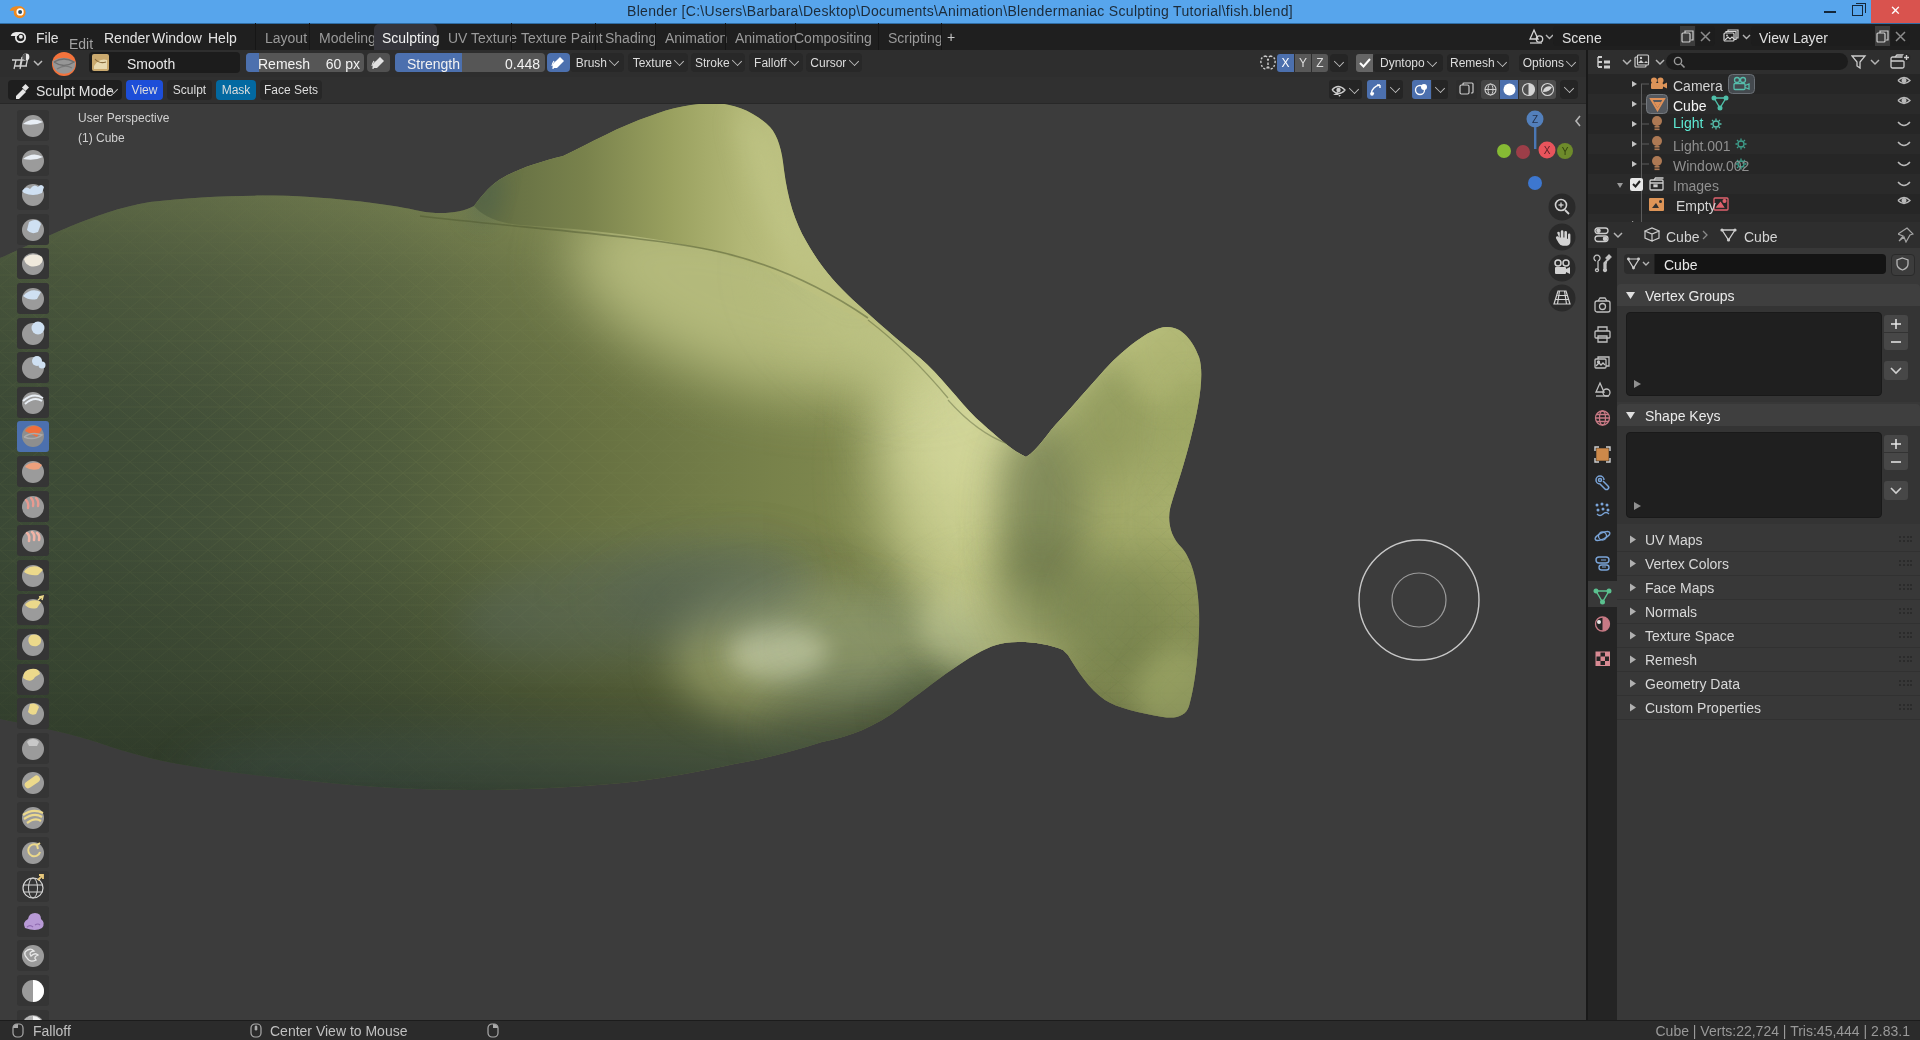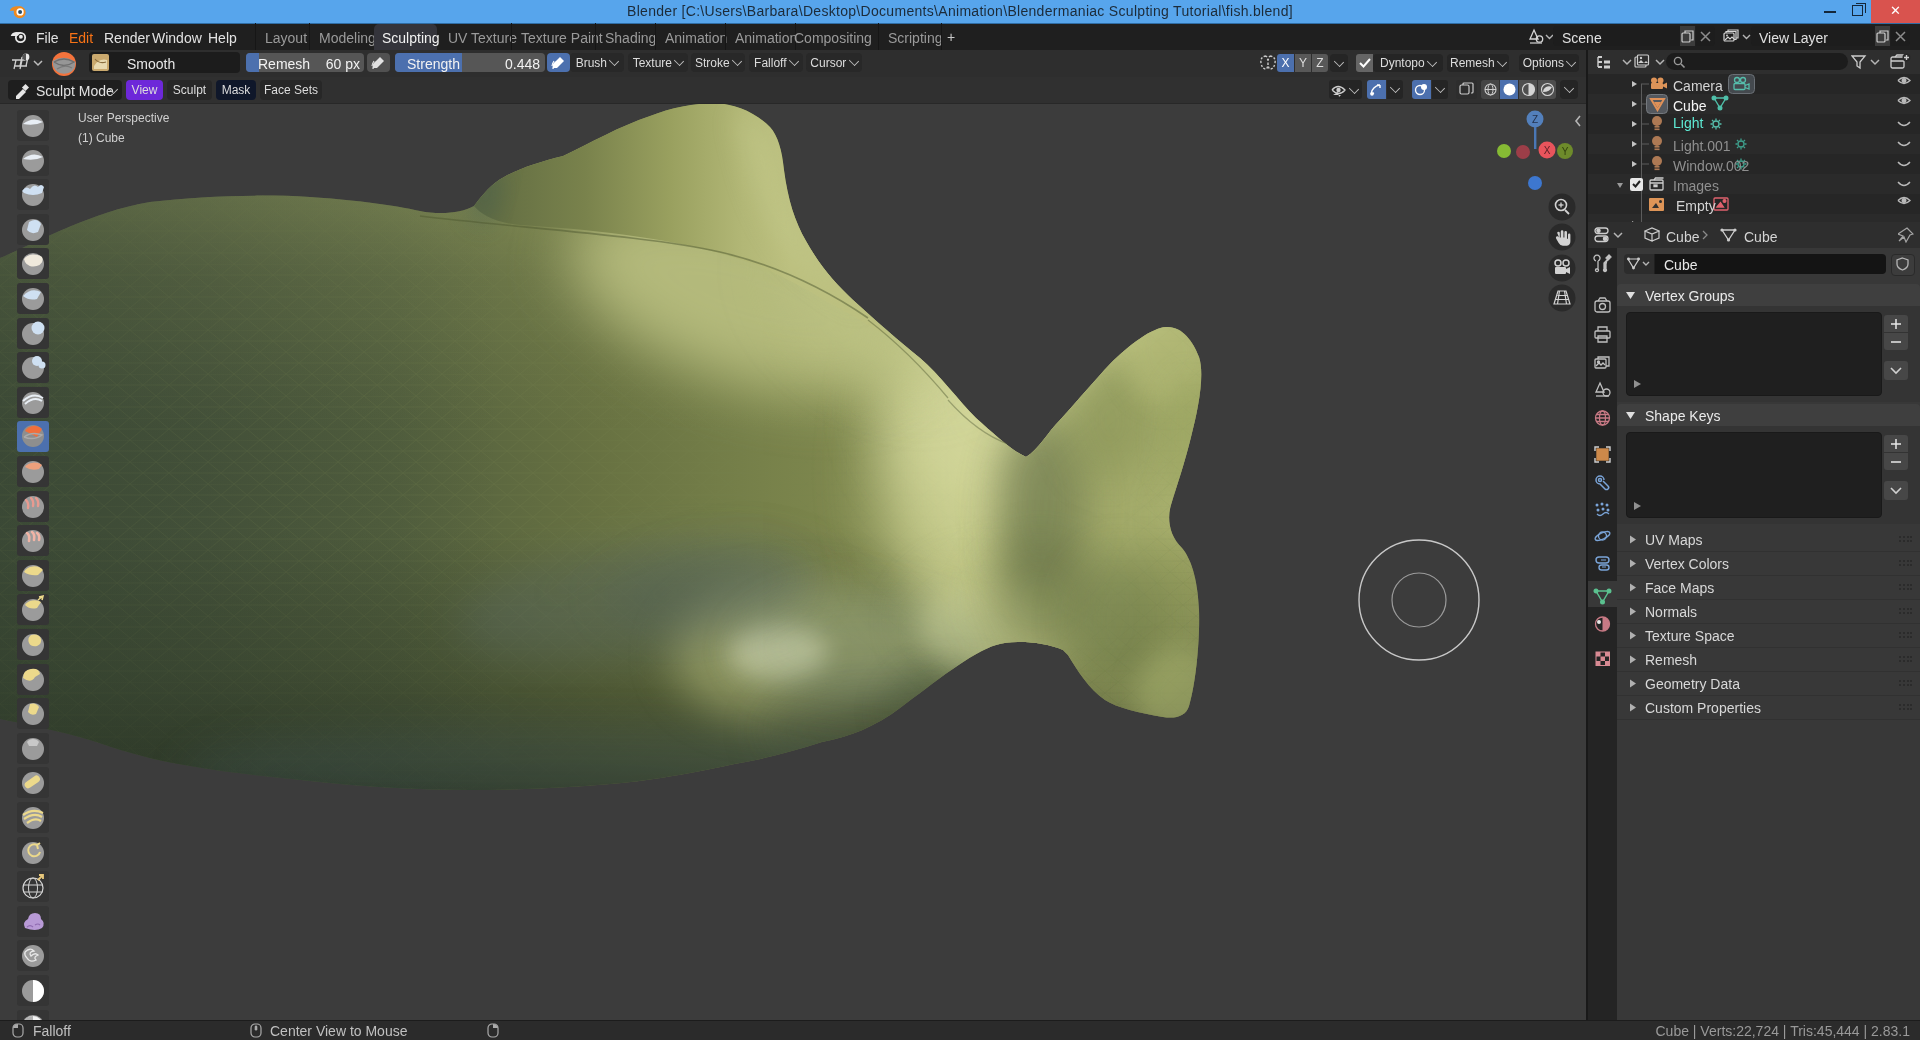--- a/index.html
+++ b/index.html
@@ -183,21 +183,21 @@
 
 <div class="abs" style="left:0;top:23px;width:1920px;height:27px;background:#1f1f1f;border-top:1px solid #2f6da5;"></div>
 <div class="abs" style="left:10px;top:27px;width:18px;height:18px;">
 <svg width="18" height="18" viewBox="0 0 24 24">
       <circle cx="14" cy="14" r="6.2" fill="none" stroke="#e8e8e8" stroke-width="2.4"></circle>
       <circle cx="14.5" cy="13" r="2.6" fill="#e8e8e8"></circle>
       <path d="M1,12 Q2,7 8,6.5 L15,7 L10,12 Z" fill="#e8e8e8"></path>
     </svg>
 </div>
 <div class="abs txt" style="left:36px;top:30px;color:#e2e2e2;">File</div>
-<div class="abs txt" style="left:69px;top:30px;color:#f97316;">Edit</div>
+<div class="abs txt" style="left:69px;top:36px;color:#a3a3a3;">Edit</div>
 <div class="abs txt" style="left:104px;top:30px;color:#e2e2e2;">Render</div>
 <div class="abs txt" style="left:152px;top:30px;color:#e2e2e2;">Window</div>
 <div class="abs txt" style="left:208px;top:30px;color:#e2e2e2;">Help</div>
 
 <div class="abs" style="left:255px;top:23px;height:27px;border-left:1px solid #161616;"></div>
 <div class="abs txt" style="left:265px;top:30px;color:#9a9a9a;">Layout</div>
 <div class="abs" style="left:309px;top:23px;height:27px;border-left:1px solid #161616;"></div>
 <div class="abs txt" style="left:319px;top:30px;color:#9a9a9a;">Modeling</div>
 <div class="abs" style="left:374px;top:24px;width:63px;height:26px;background:#34343b;border-radius:5px 5px 0 0;"></div>
 <div class="abs txt" style="left:382px;top:30px;color:#f2f2f2;">Sculpting</div>
@@ -317,23 +317,23 @@
 <div class="abs btn" style="left:1519px;top:54px;width:60px;height:18px;background:#252525;">Options&nbsp;<span class="chev"></span></div>
 
 <div class="abs" style="left:0;top:77px;width:1586px;height:26px;background:#303030;border-bottom:1px solid #282828;"></div>
 <div class="abs" style="left:8px;top:80px;width:114px;height:20px;background:#1e1e1e;border-radius:4px;"></div>
 <svg class="abs" style="left:13px;top:82px;" width="17" height="17">
     <path d="M3,14 l7,-7 3,3 -7,7 -3,0 Z" fill="#e5e5e5"></path>
     <rect x="10" y="3" width="5" height="5" fill="#e5e5e5" transform="rotate(45 12.5 5.5)"></rect>
   </svg>
 <div class="abs txt" style="left:36px;top:83px;color:#e2e2e2;">Sculpt Mode</div>
 <span class="chev abs" style="left:109px;top:88px;"></span>
-<div class="abs btn" style="left:126px;top:80px;width:37px;height:20px;background:#6d28d9;">View</div>
+<div class="abs btn" style="left:126px;top:80px;width:37px;height:20px;background:#1d4ed8;">View</div>
 <div class="abs btn" style="left:167px;top:80px;width:45px;height:20px;background:#272727;">Sculpt</div>
-<div class="abs btn" style="left:216px;top:80px;width:40px;height:20px;background:#0f172a;">Mask</div>
+<div class="abs btn" style="left:216px;top:80px;width:40px;height:20px;background:#0369a1;">Mask</div>
 <div class="abs btn" style="left:260px;top:80px;width:62px;height:20px;background:#272727;">Face Sets</div>
 
 <div class="abs" style="left:1329px;top:80px;width:33px;height:19px;background:#252525;border-radius:3px;"></div>
 <svg class="abs" style="left:1331px;top:82px;" width="16" height="15">
     <path d="M1,8 q6,-7 13,0 q-6,7 -13,0" fill="none" stroke="#ccc" stroke-width="1.3"></path>
     <circle cx="7.5" cy="8" r="2.2" fill="#ccc"></circle>
     <path d="M2,13 l5,-3 1,5 2,-2" fill="#ccc"></path>
   </svg>
 <span class="chev abs" style="left:1350px;top:88px;"></span>
 <div class="abs" style="left:1367px;top:80px;width:19px;height:19px;background:#4c70ae;border-radius:3px 0 0 3px;"></div>

